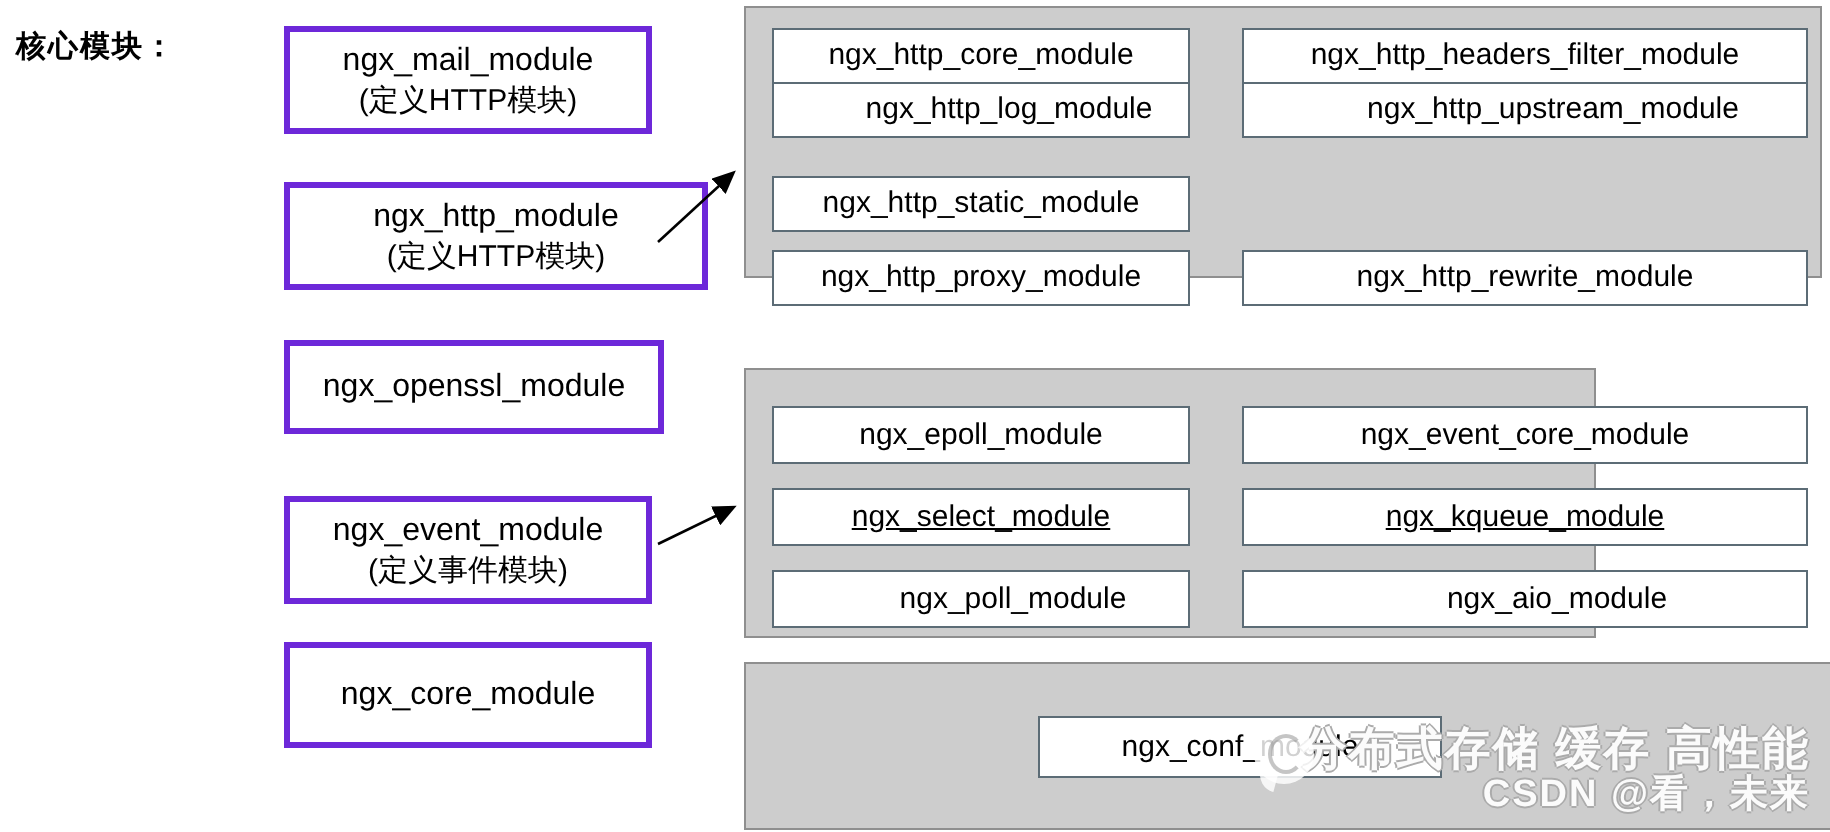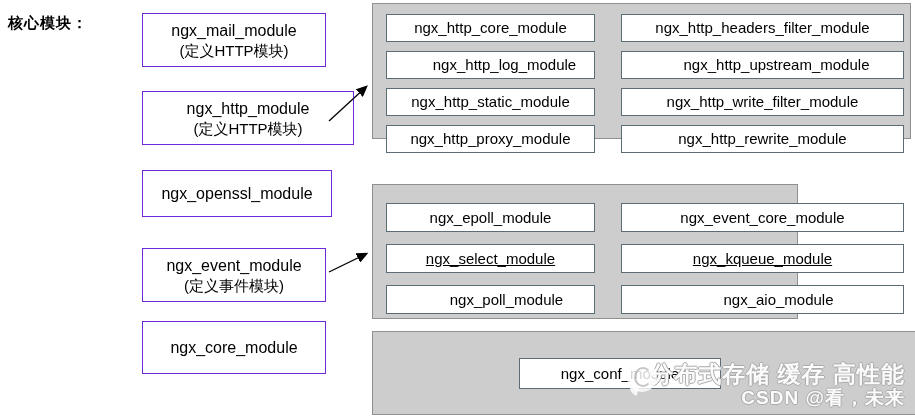--- a/index.html
+++ b/index.html
@@ -2,21 +2,21 @@
 <html><head>
 <meta charset="utf-8">
 <style>
   html,body{margin:0;padding:0;background:#ffffff;}
   body{font-family:"Liberation Sans","DejaVu Sans",sans-serif;-webkit-font-smoothing:antialiased;}
   .canvas{position:relative;width:915px;height:416px;background:#ffffff;overflow:hidden;}
 
   .heading{position:absolute;left:8px;top:14px;font-size:15px;font-weight:bold;color:#000;letter-spacing:1px;}
 
   
-  .box{position:absolute;background:#ffffff;border:1px solid #6d28d9;box-sizing:border-box;
+  .box{position:absolute;background:#ffffff;border:3px solid #6d28d9;box-sizing:border-box;
        display:flex;flex-direction:column;align-items:center;justify-content:center;
        text-align:center;color:#000;}
   .box .name{font-size:16px;line-height:20px;white-space:nowrap;}
   .box .note{font-size:15px;line-height:19px;white-space:nowrap;}
   .box .note:empty{display:none;}
 
   
   .b-mail   {left:142px;top:13px; width:184px;height:54px;}
   .b-http   {left:142px;top:91px; width:212px;height:54px;}
   .b-openssl{left:142px;top:170px;width:190px;height:47px;}
@@ -28,21 +28,21 @@
   .p-http {left:372px;top:3px;  width:539px;height:136px;}
   .p-event{left:372px;top:184px;width:426px;height:135px;}
   .p-conf {left:372px;top:331px;width:636px;height:84px;}
 
   .panel .box{border:1px solid #5c6c76;}
   .panel .box .name{font-size:15px;}
 
   
   .p-http .l{left:13px;width:209px;height:28px;}
   .p-http .r{left:248px;width:283px;height:28px;}
-  .row0{top:10px;} .row1{top:47px;padding-left:28px;} .row2{top:84px;} .row3{top:121px;}
+  .row0{top:10px;} .row1{top:37px;padding-left:28px;} .row2{top:84px;} .row3{top:121px;}
 
   
   .p-event .l{left:13px;width:209px;height:29px;}
   .p-event .r{left:248px;width:283px;height:29px;}
   .erow0{top:18px;} .erow1{top:59px;text-decoration:underline;} .erow2{top:100px;padding-left:32px;}
 
   
   .b-conf{left:146px;top:26px;width:202px;height:31px;}
 
   
@@ -110,23 +110,20 @@
       </div>
     <div class="box l row3">
         <span class="name">ngx_http_proxy_module</span>
       </div>
     <div class="box r row0">
         <span class="name">ngx_http_headers_filter_module</span>
       </div>
     <div class="box r row1">
         <span class="name">ngx_http_upstream_module</span>
       </div>
-    <div class="box r row2">
-        <span class="name">ngx_http_write_filter_module</span>
-      </div>
     <div class="box r row3">
         <span class="name">ngx_http_rewrite_module</span>
       </div>
   </div>
 
   <div class="panel p-event">
     <div class="box l erow0">
         <span class="name">ngx_epoll_module</span>
       </div>
     <div class="box l erow1">

